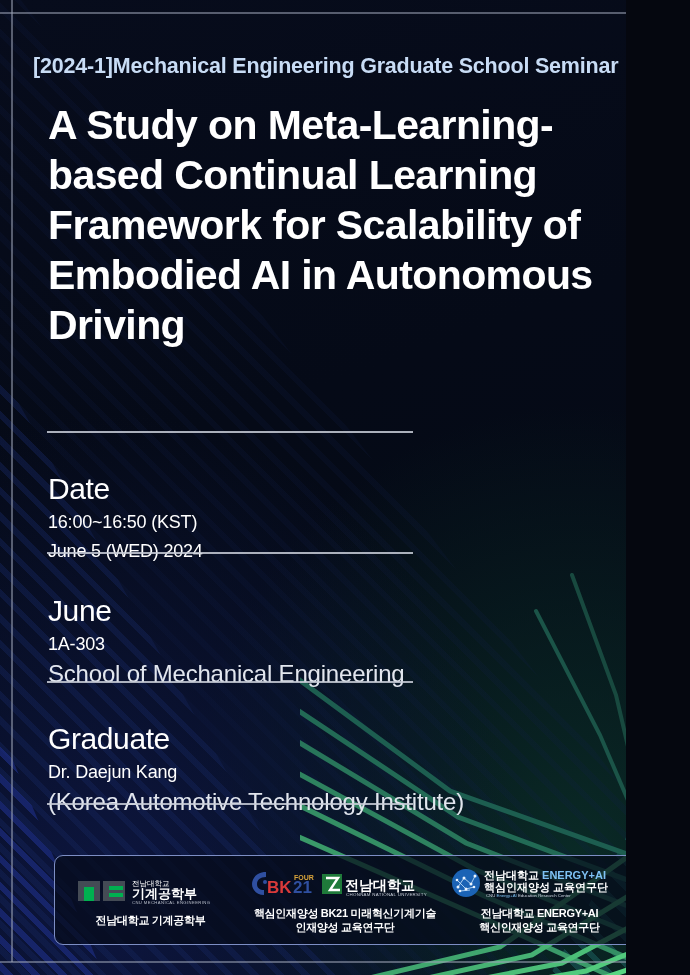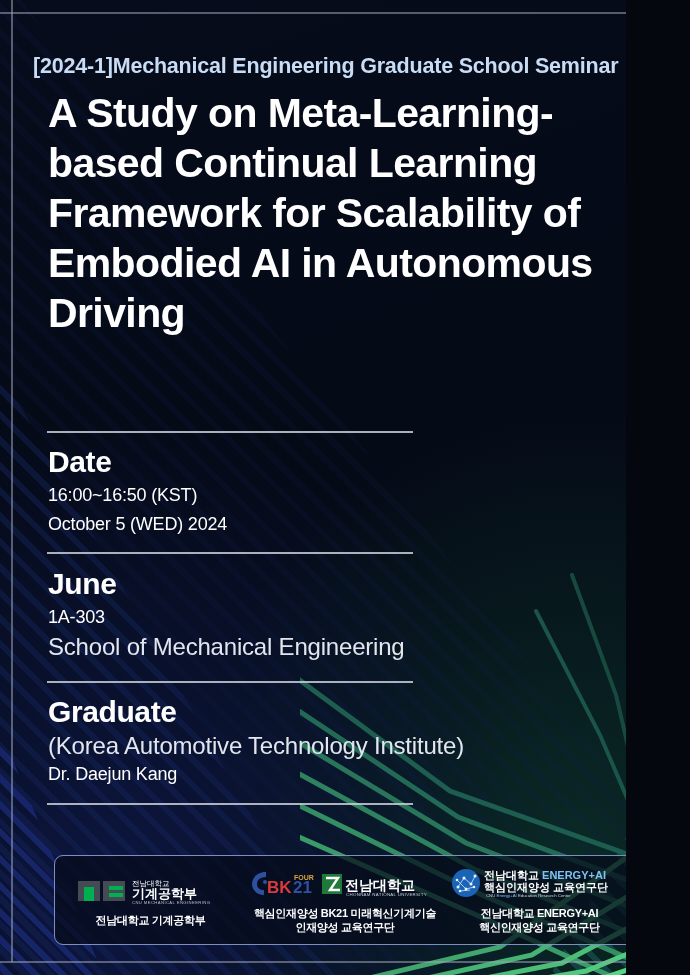--- a/index.html
+++ b/index.html
@@ -79,34 +79,34 @@
 
   
   #content { position:absolute; inset:0; z-index:5; }
 
   #kicker {
     position:absolute; left:33px; top:54px;
     font-size:21.5px; font-weight:bold; letter-spacing:-0.2px;
     color:#c8dcf5; white-space:nowrap;
   }
   #main-title {
-    position:absolute; left:48px; top:88px; width:600px;
+    position:absolute; left:48px; top:100px; width:600px;
     font-size:41px; line-height:50px; font-weight:bold;
     color:#ffffff; letter-spacing:-0.6px;
   }
 
   .divider { position:absolute; left:47px; width:366px; height:1.6px;
              background:#c9ced8; opacity:.85; }
   #divider-1 { top:431px; }
   #divider-2 { top:552px; }
   #divider-3 { top:681px; }
   #divider-4 { top:803px; }
 
   .block { position:absolute; left:48px; color:#ffffff; }
-  .block-head { font-size:30px; font-weight:bold; letter-spacing:-0.4px; line-height:38px; }
+  .block-head { font-size:30px; font-weight:normal; letter-spacing:-0.4px; line-height:38px;margin-top:27px; }
   .block-line { font-size:18px; line-height:29px; letter-spacing:-0.2px; }
   .block-line.sub { font-size:24px; color:#e2e6ee; }
 
   #date-block    { top:443px; }
   #place-block   { top:565px; }
   #speaker-block { top:693px; }
 
   
   #footer-box {
     position:absolute; left:54px; top:855px; width:582px; height:90px;
@@ -162,37 +162,37 @@
   <div id="content">
 
     <div id="kicker">[2024-1]Mechanical Engineering Graduate School Seminar</div>
     <h1 id="main-title">A Study on Meta-Learning-based Continual Learning Framework for Scalability of Embodied AI in Autonomous Driving</h1>
 
     <div class="divider" id="divider-1"></div>
 
     <div class="block" id="date-block">
       <div class="block-head">Date</div>
       <div class="block-line">16:00~16:50 (KST)</div>
-      <div class="block-line">October 5 (WED) 2024</div>
+      <div class="block-line">June 5 (WED) 2024</div>
     </div>
 
     <div class="divider" id="divider-2"></div>
 
     <div class="block" id="place-block">
       <div class="block-head">June</div>
       <div class="block-line">1A-303</div>
       <div class="block-line sub">School of Mechanical Engineering</div>
     </div>
 
     <div class="divider" id="divider-3"></div>
 
     <div class="block" id="speaker-block">
       <div class="block-head">Graduate</div>
+      <div class="block-line">Dr. Daejun Kang</div>
       <div class="block-line sub">(Korea Automotive Technology Institute)</div>
-      <div class="block-line">Dr. Daejun Kang</div>
     </div>
 
     <div class="divider" id="divider-4"></div>
 
     <div id="footer-box">
 
       <div class="logo-cell">
         <div class="logo-mark">
           <svg width="150" height="30" viewBox="0 0 150 30" aria-hidden="true">
             <rect x="2" y="6" width="22" height="20" fill="#444b55"></rect>

